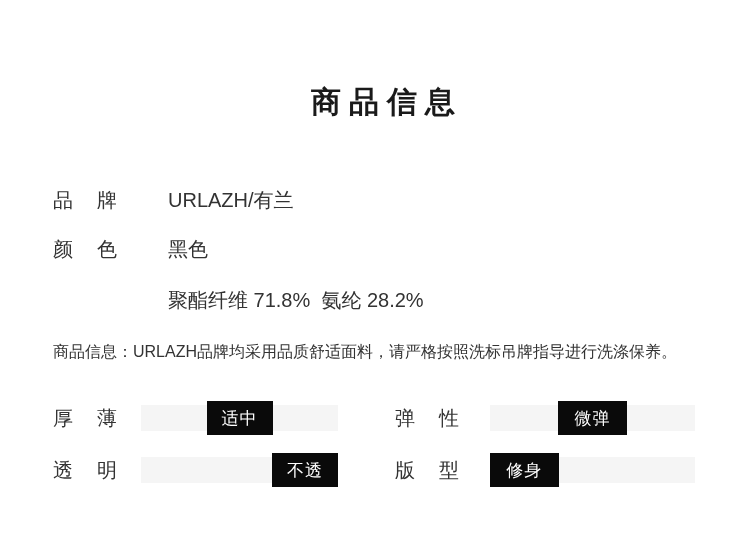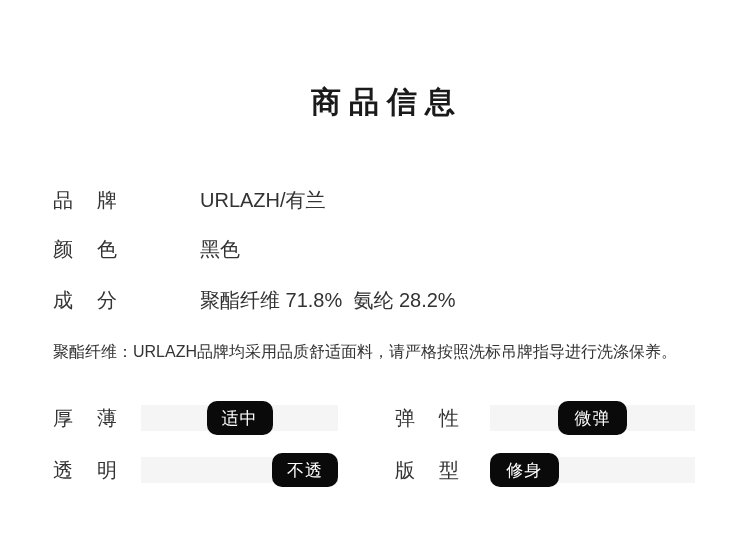--- a/index.html
+++ b/index.html
@@ -14,41 +14,41 @@
   .title{
     position:absolute;top:74px;left:0;width:100%;
     margin:8px;text-align:center;
     font-size:30px;font-weight:700;
     letter-spacing:8px;text-indent:8px;
     color:#1a1a1a;
   }
   .info-row{position:absolute;left:0;width:100%;height:28px;line-height:28px;font-size:20px;}
   .r1{top:186px}.r2{top:235px}.r3{top:286px}
   .info-label{position:absolute;left:53px;letter-spacing:24px;white-space:nowrap;color:#333333;}
-  .info-value{position:absolute;left:168px;white-space:pre;color:#333333;margin-left:32px;}
+  .info-value{position:absolute;left:168px;white-space:pre;color:#333333;}
   .tip{
     position:absolute;left:53px;top:342px;margin:0;
     font-size:16px;line-height:20px;color:#333333;white-space:pre;
   }
   .attr-cell{position:absolute;left:0;width:100%;height:34px;padding-left:28px;}
   .row-a{top:401px}.row-b{top:453px}
   .attr-label{
     position:absolute;letter-spacing:24px;white-space:nowrap;
     font-size:20px;line-height:34px;color:#333333;
   }
   .col-left  .attr-label{left:53px}
   .col-right .attr-label{left:395px}
   .attr-track{position:absolute;top:4px;height:26px;background:#f5f5f5;}
   .col-left  .attr-track{left:141px;width:197px}
   .col-right .attr-track{left:490px;width:205px}
   .attr-seg{
     position:absolute;top:-4px;height:34px;width:33.5%;
     background:#0a0a0a;color:#ffffff;
     font-size:17px;letter-spacing:1px;
-    display:flex;align-items:center;justify-content:center;border-radius:10px;
+    display:flex;align-items:center;justify-content:center;
   }
   .pos-left{left:0}
   .pos-middle{left:33.3%}
   .pos-right{right:0}
 </style>
 </head>
 <body>
 
 <div class="page">
 
@@ -58,25 +58,24 @@
     <span class="info-label">品牌</span>
     <span class="info-value">URLAZH/有兰</span>
   </div>
 
   <div class="info-row r2">
     <span class="info-label">颜色</span>
     <span class="info-value">黑色</span>
   </div>
 
   <div class="info-row r3">
-    <span class="info-label">成分</span>
     <span class="info-value">聚酯纤维 71.8%  氨纶 28.2%</span>
   </div>
 
-  <p class="tip">聚酯纤维：URLAZH品牌均采用品质舒适面料，请严格按照洗标吊牌指导进行洗涤保养。</p>
+  <p class="tip">商品信息：URLAZH品牌均采用品质舒适面料，请严格按照洗标吊牌指导进行洗涤保养。</p>
 
   <div class="attr-cell row-a col-left">
     <span class="attr-label">厚薄</span>
     <div class="attr-track">
       <div class="attr-seg pos-middle">适中</div>
     </div>
   </div>
 
   <div class="attr-cell row-b col-left">
     <span class="attr-label">透明</span>

